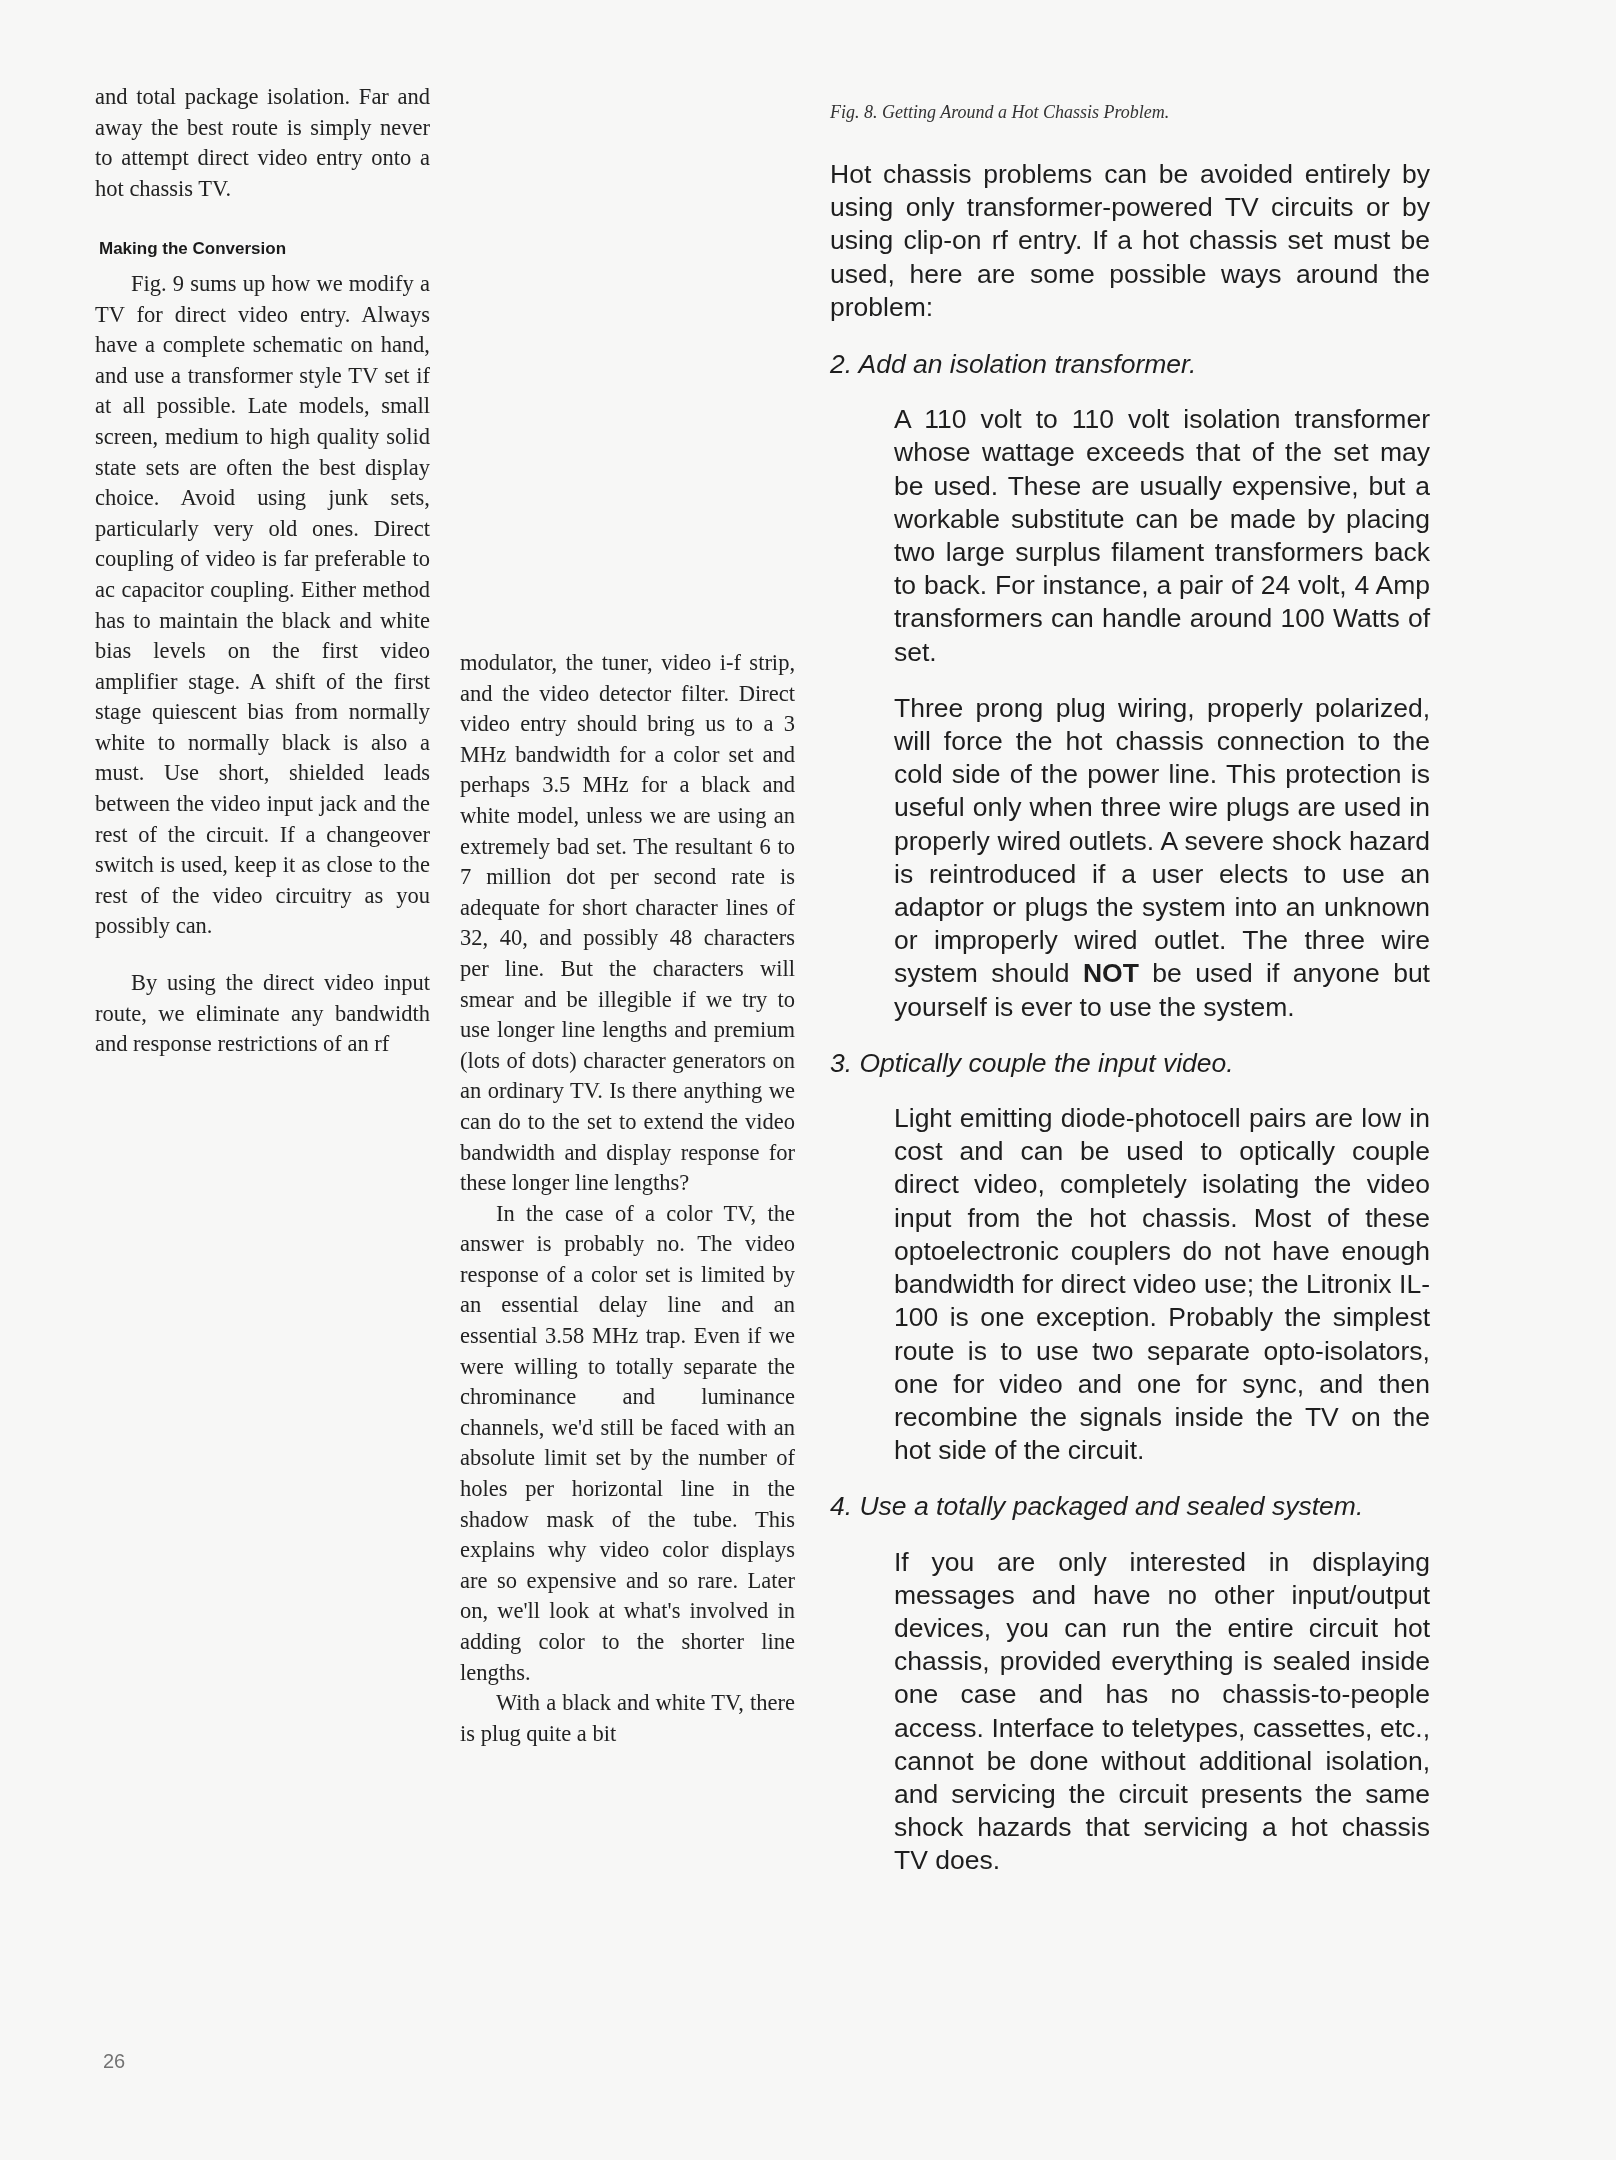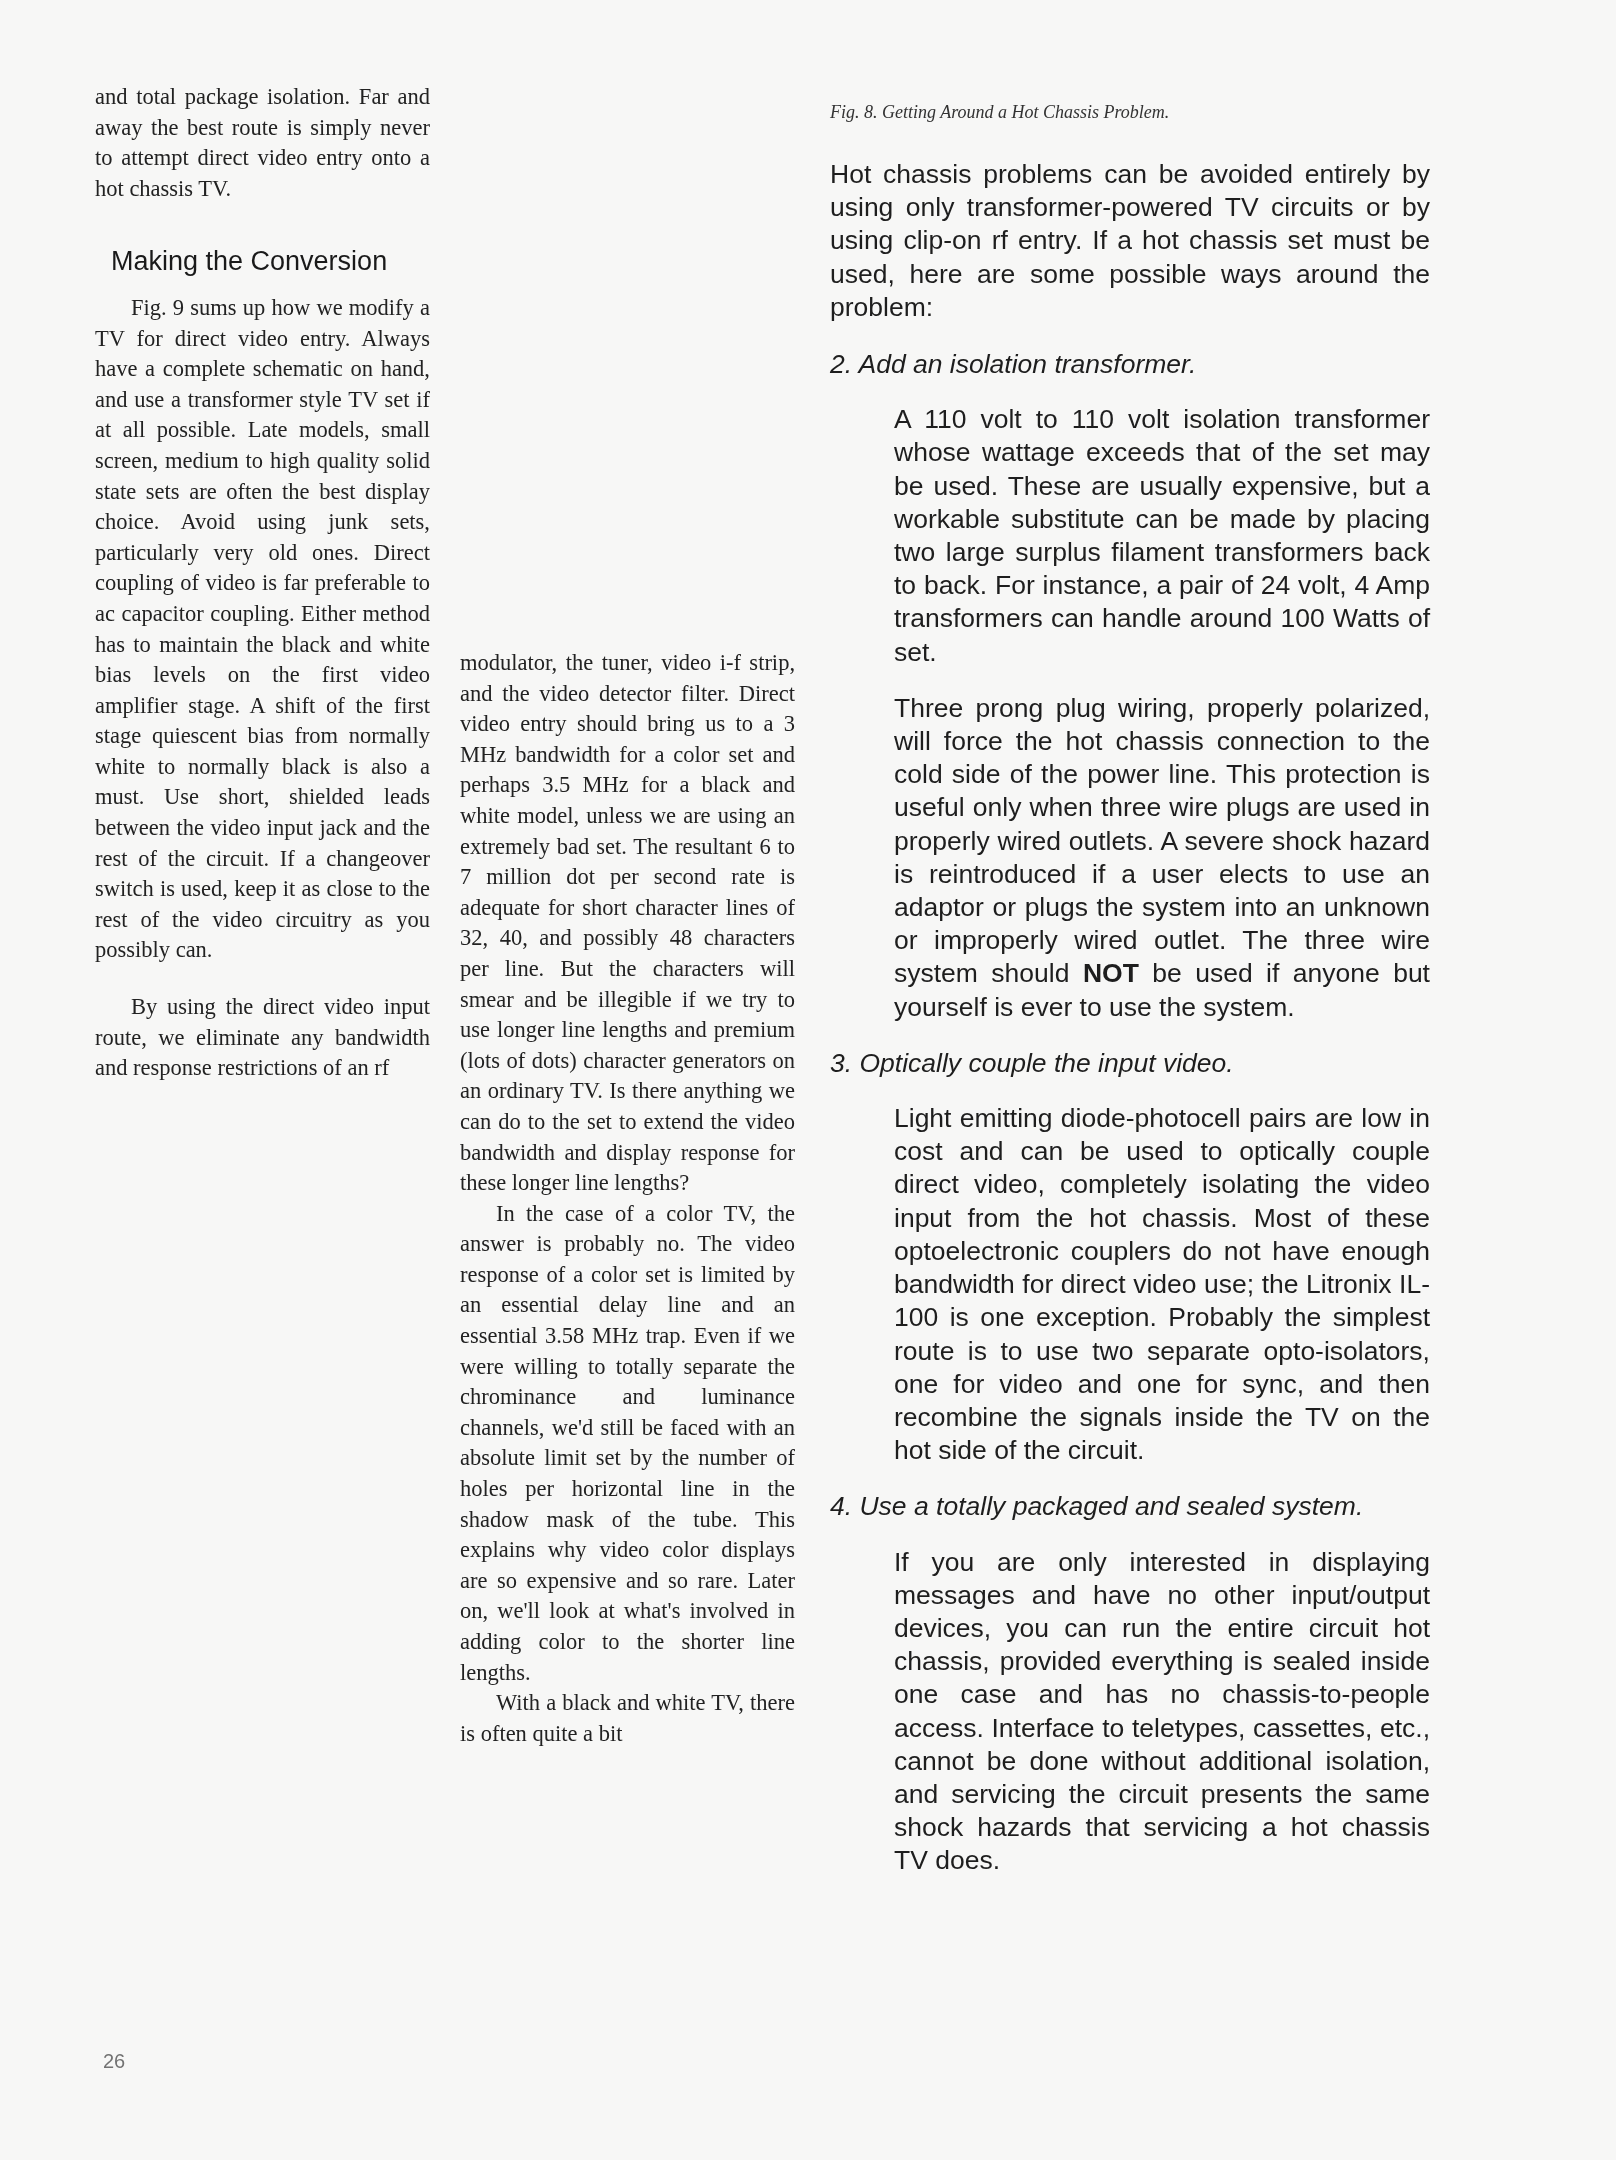--- a/index.html
+++ b/index.html
@@ -9,21 +9,21 @@
   }
   .col {
     position: absolute;
     font-family: "Liberation Serif", "DejaVu Serif", serif;
     font-size: 22.5px; line-height: 30.6px;
     text-align: justify; color: #222;
   }
   .col p { margin: 0; }
   .col p.indent { text-indent: 36px; }
   .col h3 {
-    margin: 16px; font-weight: normal; font-size: 27px; line-height: 30.6px;
+    margin: 4px; font-weight: bold; font-size: 17px; line-height: 30.6px;
     font-family: "Liberation Sans", "DejaVu Sans", sans-serif; color: #1a1a1a;
   }
   #col1 { left: 95px; top: 82px; width: 335px; }
   #col2 { left: 460px; top: 648px; width: 335px; }
   .sec-gap { height: 26px; }
   #col3 {
     position: absolute; left: 830px; top: 84px; width: 600px;
     font-family: "Liberation Sans", "DejaVu Sans", sans-serif;
     font-size: 26.5px; line-height: 33.2px; color: #1e1e1e;
   }
@@ -49,21 +49,21 @@
   <div class="sec-gap"></div>
   <h3>Making the Conversion</h3>
   <p class="indent">Fig. 9 sums up how we modify a TV for direct video entry. Always have a complete schematic on hand, and use a transformer style TV set if at all possible. Late models, small screen, medium to high quality solid state sets are often the best display choice. Avoid using junk sets, particularly very old ones. Direct coupling of video is far preferable to ac capacitor coupling. Either method has to maintain the black and white bias levels on the first video amplifier stage. A shift of the first stage quiescent bias from normally white to normally black is also a must. Use short, shielded leads between the video input jack and the rest of the circuit. If a changeover switch is used, keep it as close to the rest of the video circuitry as you possibly can.</p>
   <div class="sec-gap"></div>
   <p class="indent">By using the direct video input route, we eliminate any bandwidth and response restrictions of an rf</p>
 </div>
 
 <div id="col2" class="col">
   <p>modulator, the tuner, video i-f strip, and the video detector filter. Direct video entry should bring us to a 3 MHz bandwidth for a color set and perhaps 3.5 MHz for a black and white model, unless we are using an extremely bad set. The resultant 6 to 7 million dot per second rate is adequate for short character lines of 32, 40, and possibly 48 characters per line. But the characters will smear and be illegible if we try to use longer line lengths and premium (lots of dots) character generators on an ordinary TV. Is there anything we can do to the set to extend the video bandwidth and display response for these longer line lengths?</p>
   <p class="indent">In the case of a color TV, the answer is probably no. The video response of a color set is limited by an essential delay line and an essential 3.58 MHz trap. Even if we were willing to totally separate the chrominance and luminance channels, we'd still be faced with an absolute limit set by the number of holes per horizontal line in the shadow mask of the tube. This explains why video color displays are so expensive and so rare. Later on, we'll look at what's involved in adding color to the shorter line lengths.</p>
-  <p class="indent">With a black and white TV, there is often quite a bit</p>
+  <p class="indent">With a black and white TV, there is plug quite a bit</p>
 </div>
 
 <div id="col3">
   <p class="caption">Fig. 8. Getting Around a Hot Chassis Problem.</p>
   <p class="intro">Hot chassis problems can be avoided entirely by using only transformer-powered TV circuits or by using clip-on rf entry. If a hot chassis set must be used, here are some possible ways around the problem:</p>
 
   <p class="item-title">2. Add an isolation transformer.</p>
   <p class="item-body">A 110 volt to 110 volt isolation transformer whose wattage exceeds that of the set may be used. These are usually expensive, but a workable substitute can be made by placing two large surplus filament transformers back to back. For instance, a pair of 24 volt, 4 Amp transformers can handle around 100 Watts of set.</p>
 
   <p class="item-body"><span>Three prong plug wiring, properly polarized, will force the hot chassis connection to the cold side of the power line. This protection is useful only when three wire plugs are used in properly wired outlets. A severe shock hazard is reintroduced if a user elects to use an adaptor or plugs the system into an unknown or improperly wired outlet. The three wire system should </span><b>NOT</b><span> be used if anyone but yourself is ever to use the system.</span></p>

